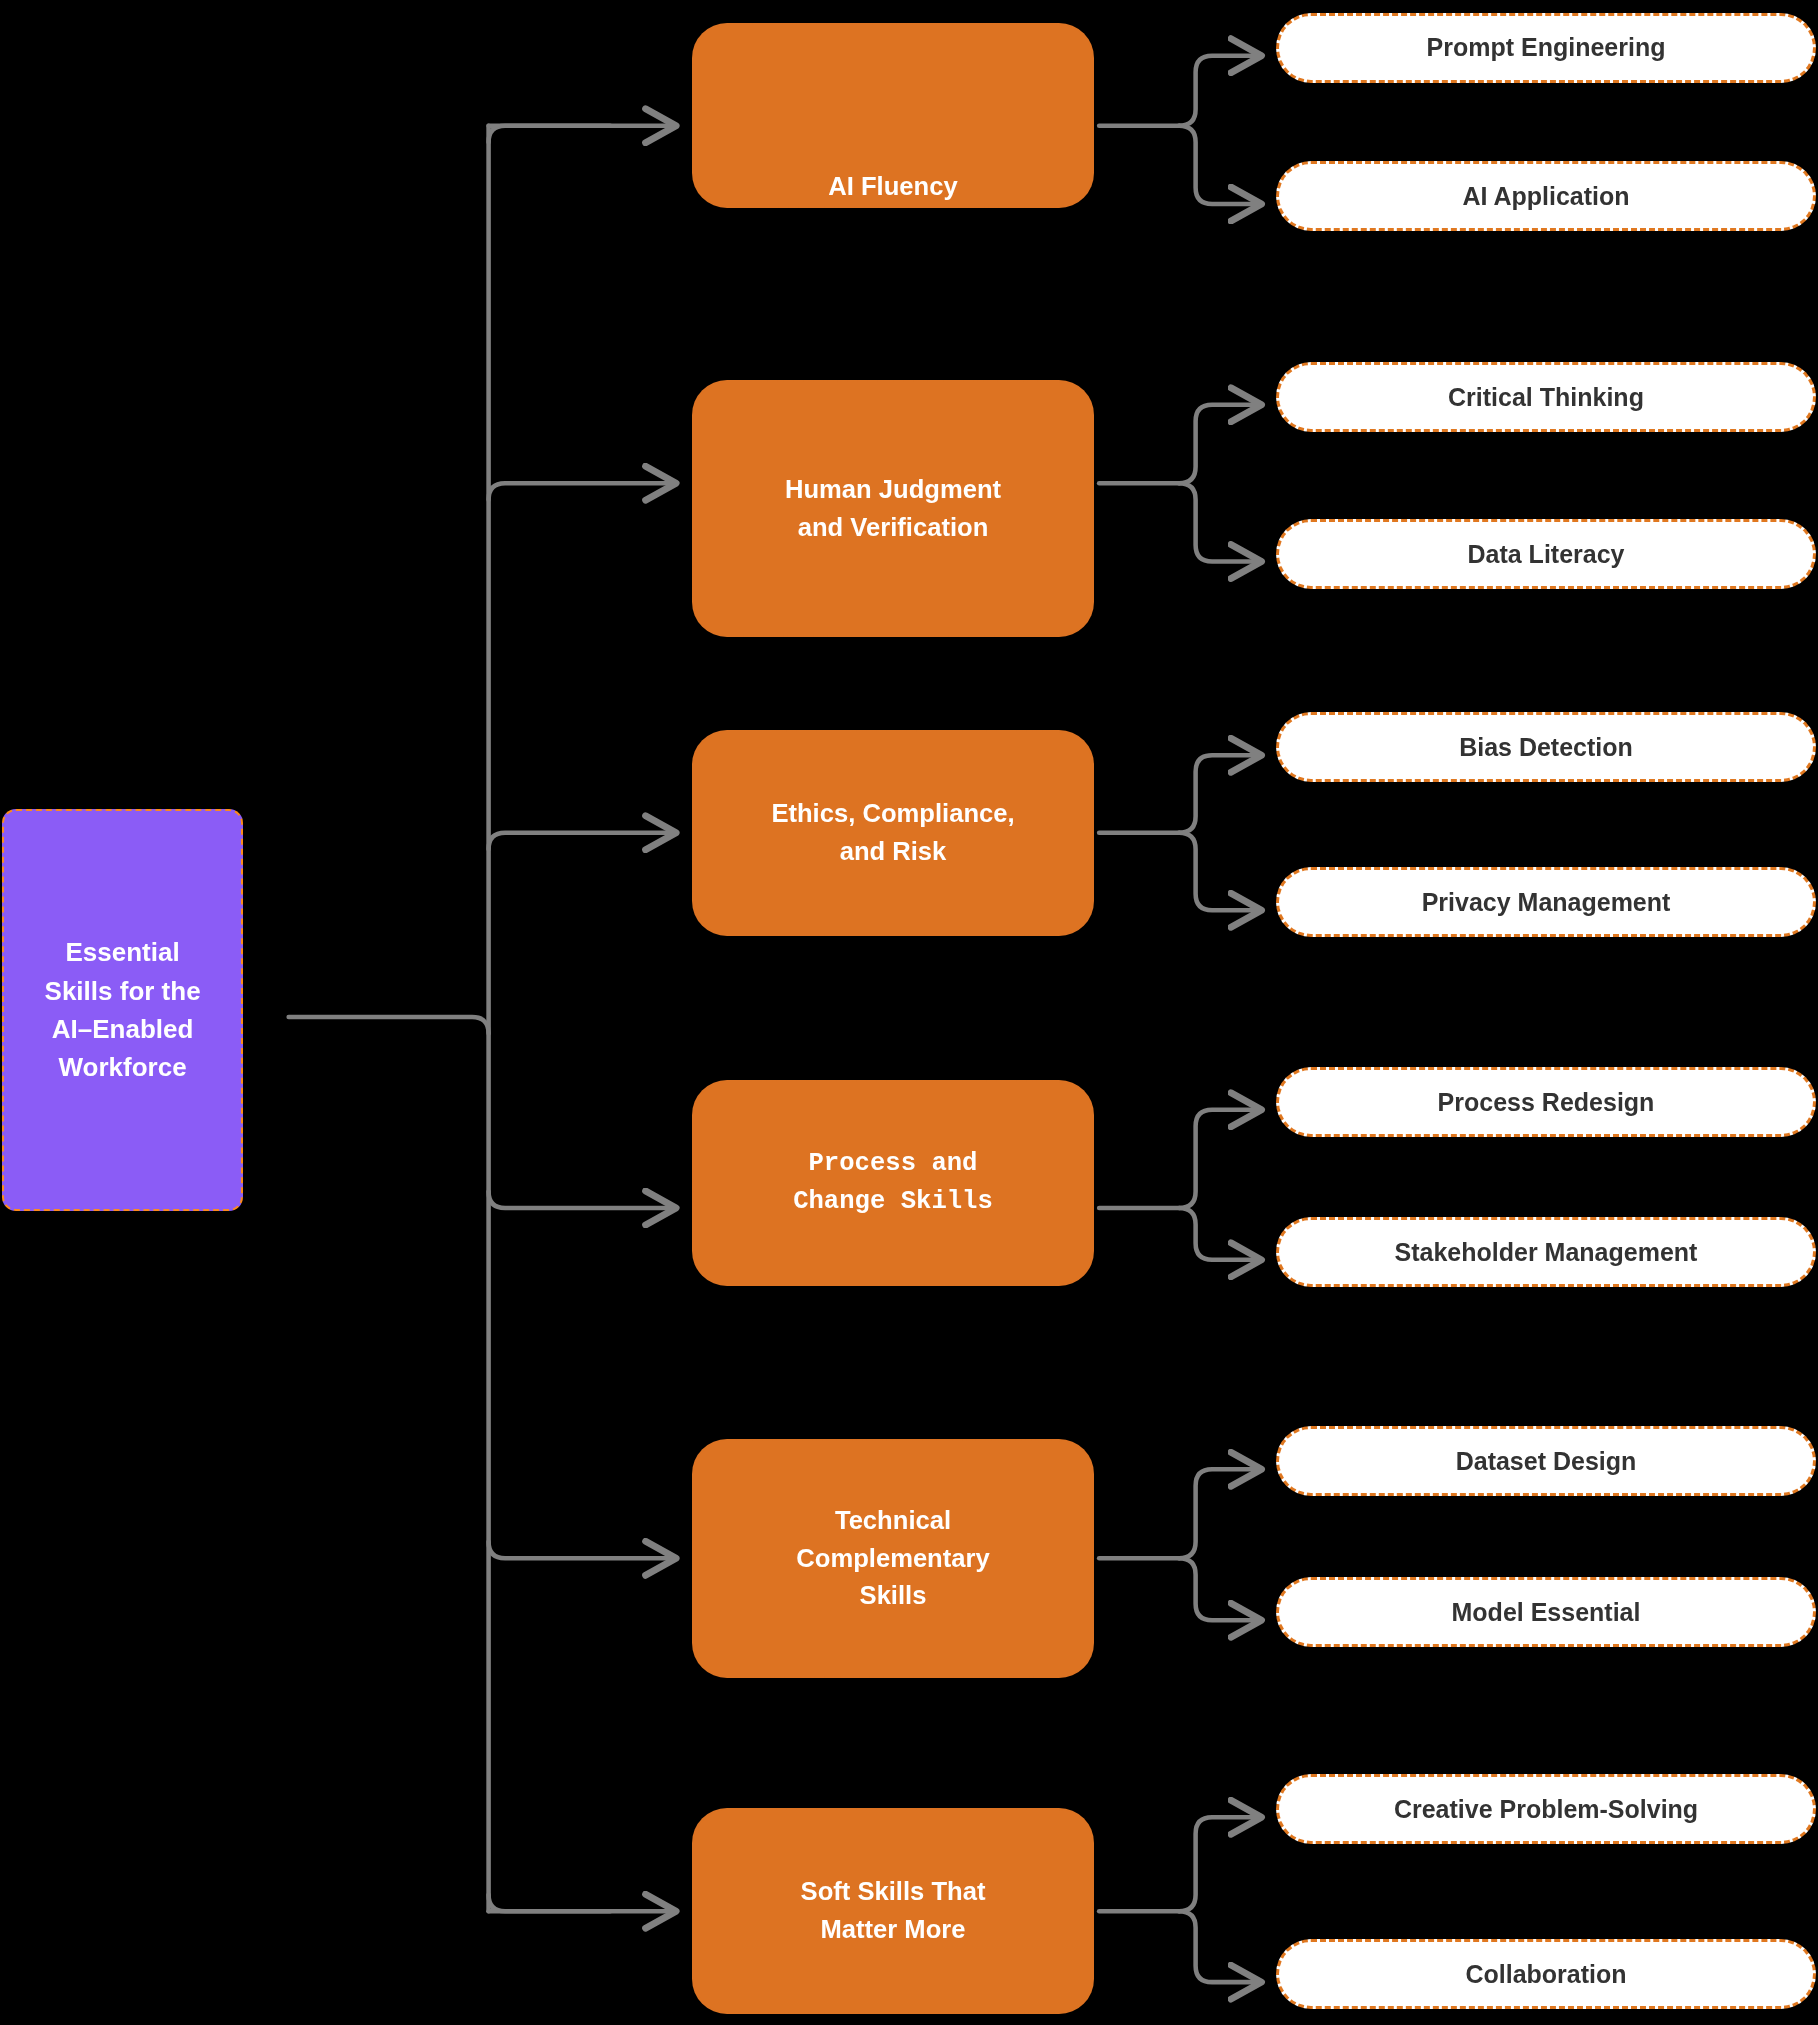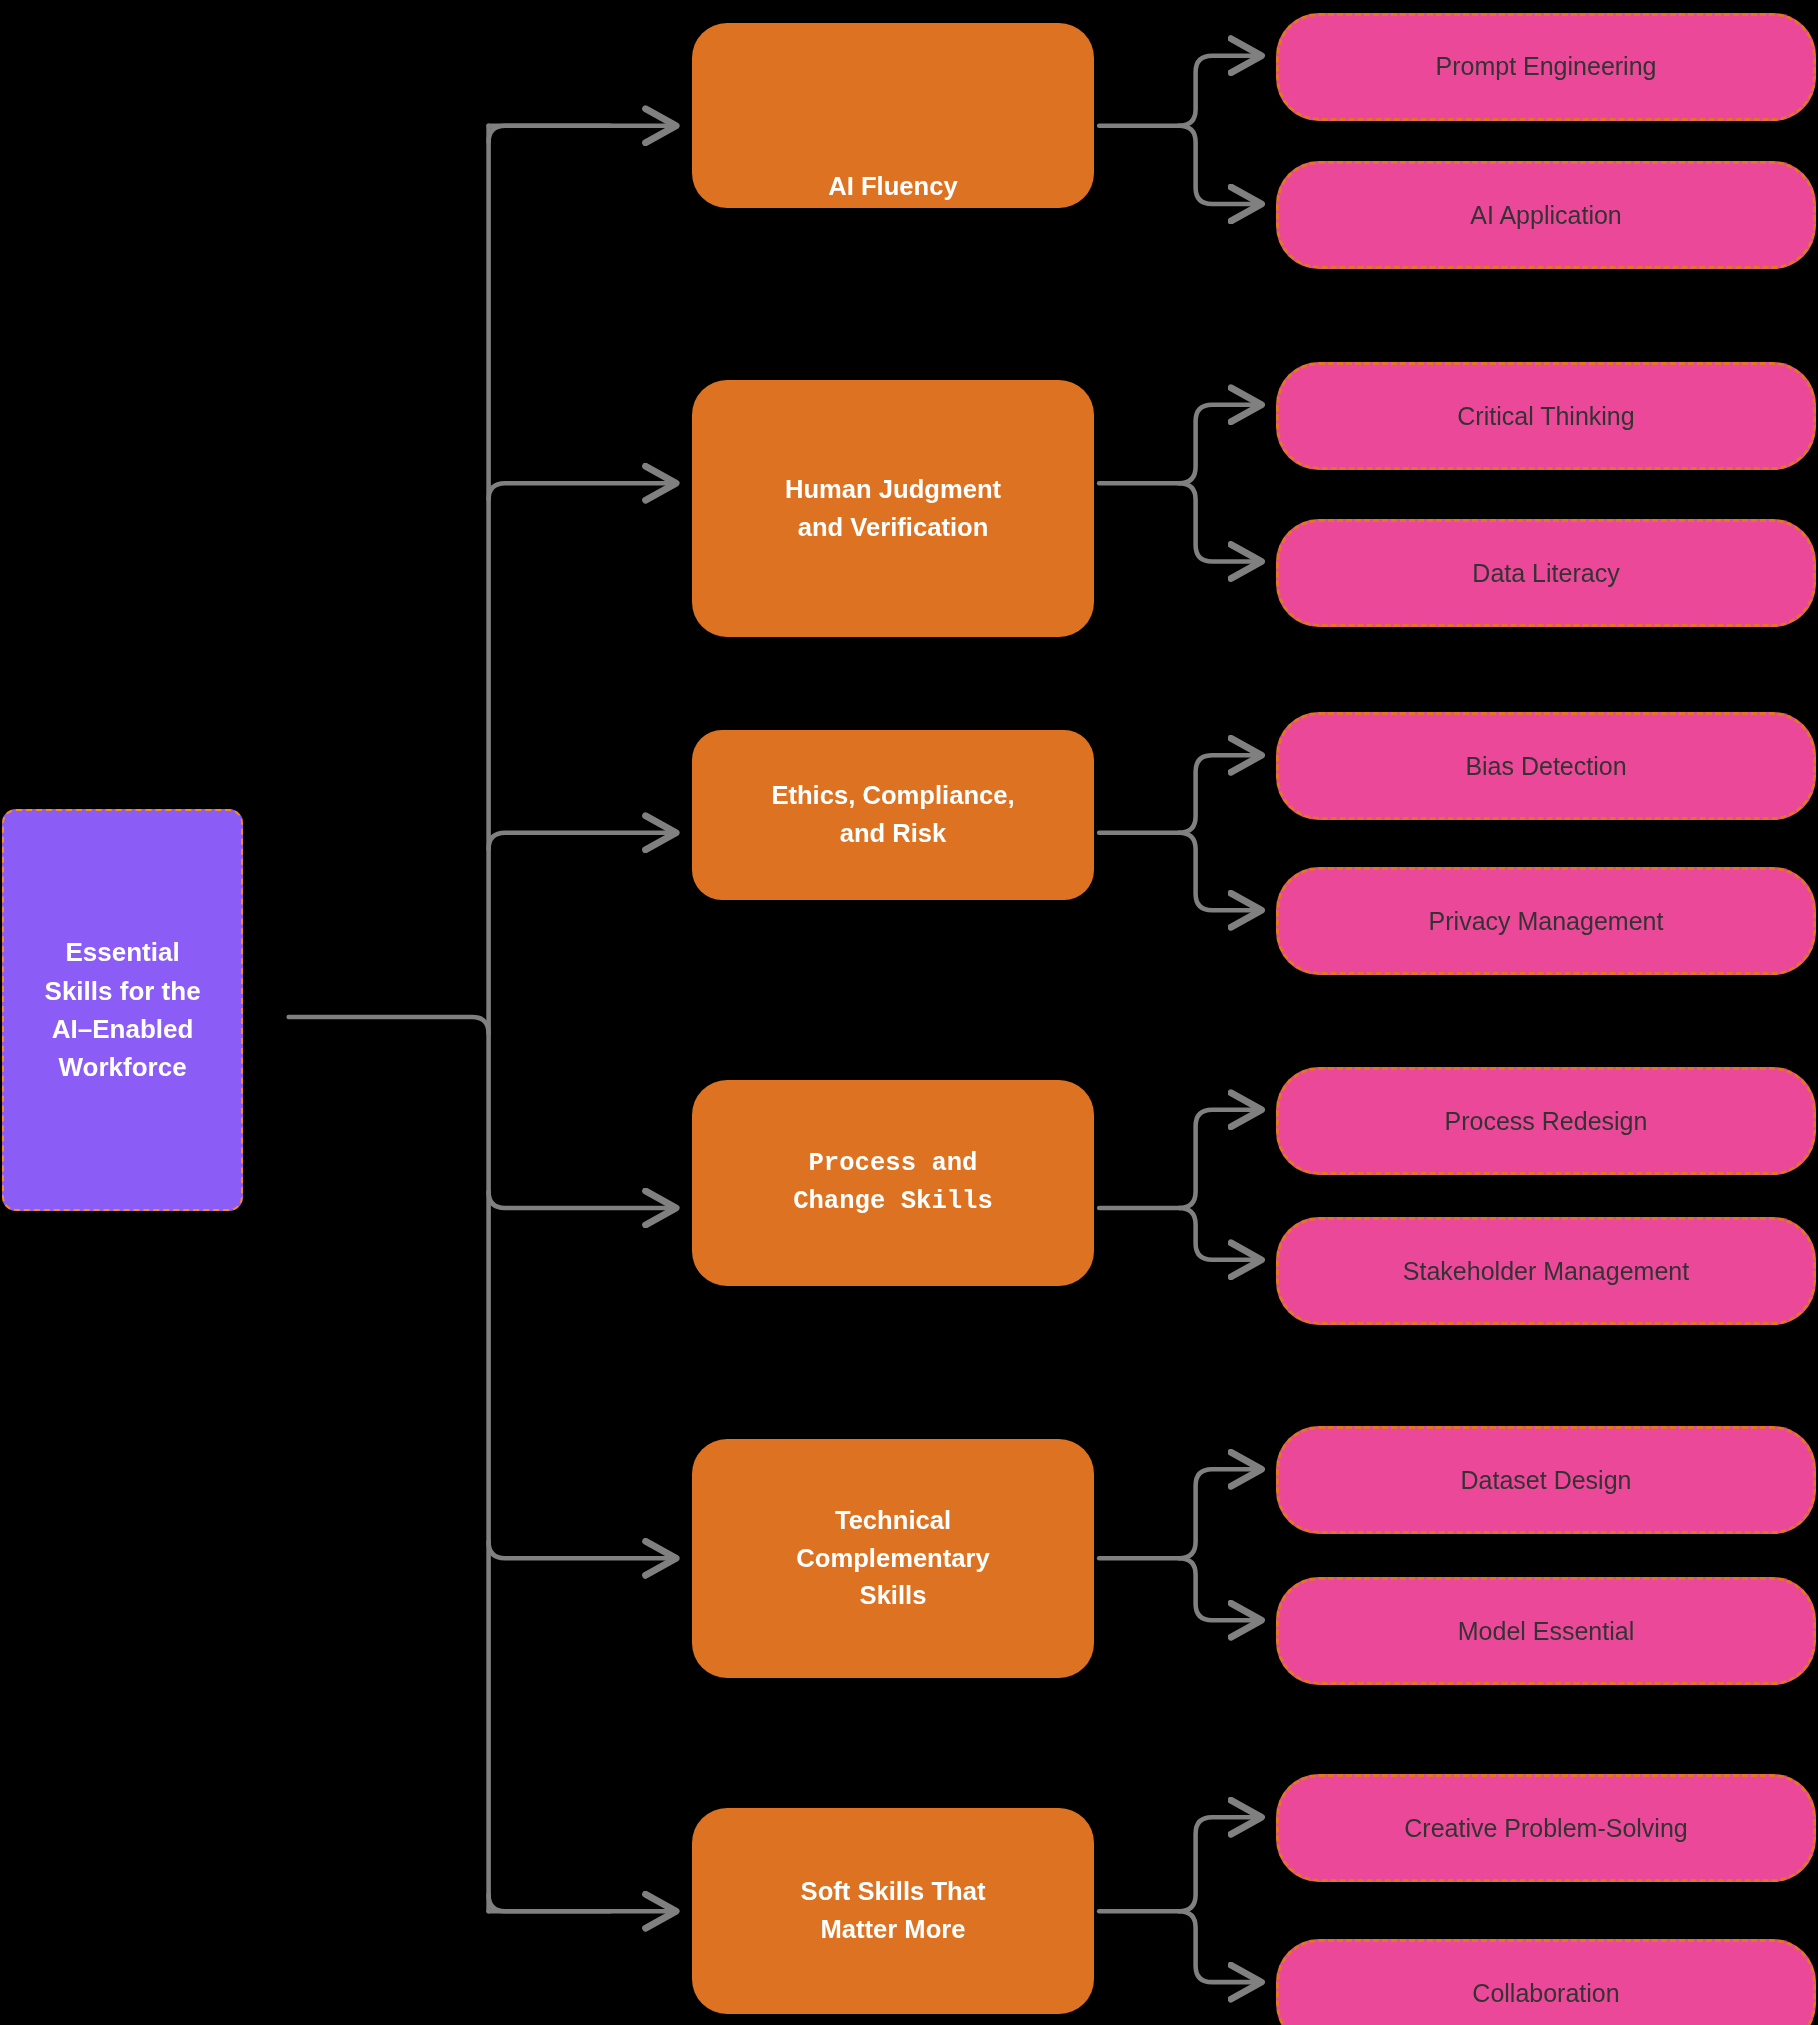--- a/index.html
+++ b/index.html
@@ -58,27 +58,27 @@
     color: #FFFFFF;
     font-size: 25.6px;
     font-weight: bold;
     padding: 0 16.5px;
   }
 
   
   .leaf-node {
     left: 1276px;
     width: 540px;
-    height: 108px;
-    background: #ec4899;
+    height: 70px;
+    background: #ffffff;
     border: 3.7px dashed #E07820;
     border-radius: 43px;
     color: #333333;
     font-size: 25px;
-    font-weight: normal;
+    font-weight: bold;
     padding: 0 12.4px;
   }
 
   .node span { display: block; width: 100%; white-space: pre-line; }
 </style>
 </head>
 <body>
 
 <div id="canvas">
 
@@ -146,21 +146,21 @@
 
   <div class="node branch-node" style="top:23px;height:185px;align-items:flex-end;">
     <span>AI Fluency</span>
   </div>
 
   <div class="node branch-node" style="top:380px;height:257px;">
     <span>Human Judgment
 and Verification</span>
   </div>
 
-  <div class="node branch-node" style="top:730px;height:170px;border-radius:30px;">
+  <div class="node branch-node" style="top:730px;height:206px;">
     <span>Ethics, Compliance,
 and Risk</span>
   </div>
 
   <div class="node branch-node" style="top:1080px;height:206px;font-family:Liberation Mono, monospace;">
     <span>Process and
 Change Skills</span>
   </div>
 
   <div class="node branch-node" style="top:1439px;height:239px;">

